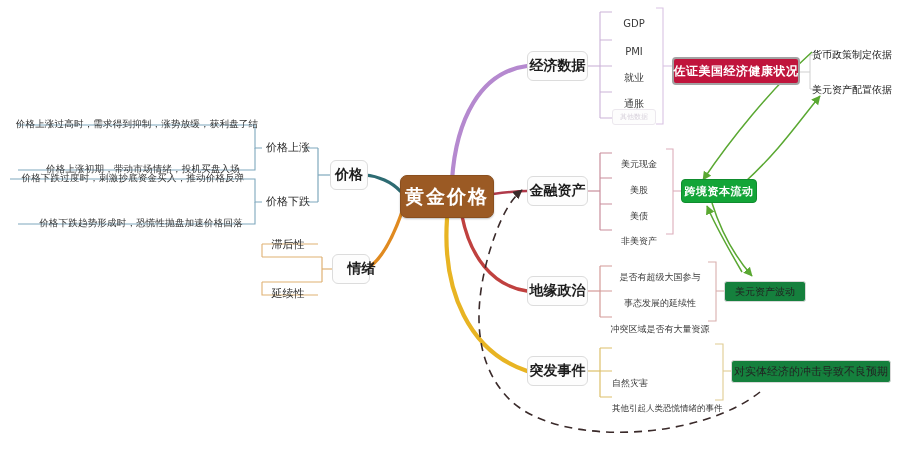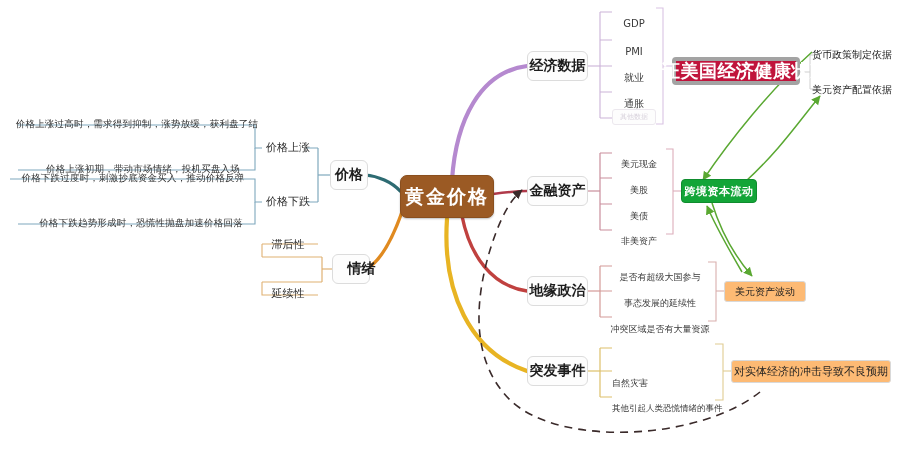--- a/index.html
+++ b/index.html
@@ -20,25 +20,25 @@
         font-size:14px;color:#1d1d1d;font-weight:bold;}
 
   
   .lvl2{font-size:11px;color:#2b2b2b;background:transparent;}
   .lvl3{font-size:9px;color:#3a3a3a;margin-top:12px;}
 
   
   .desc{font-size:9.5px;color:#333;letter-spacing:.2px;}
 
   
-  .box-red{background:#c0143c;border:4px solid #a3a3a3;border-radius:4px;
-           color:#fff;font-size:18px;font-weight:bold;letter-spacing:.5px;}
+  .box-red{background:#c0143c;border:2px solid #a3a3a3;border-radius:4px;
+           color:#fff;font-size:12px;font-weight:bold;letter-spacing:.5px;}
   .box-green{background:#13a538;border:1px solid #0f8c2e;border-radius:4px;
              color:#fff;font-size:11px;font-weight:bold;letter-spacing:.5px;}
-  .box-plain{background:#fdba74;border:1px solid #d9d9d9;border-radius:3px;
+  .box-plain{background:#15803d;border:1px solid #d9d9d9;border-radius:3px;
              font-size:10px;color:#222;}
   .box-faint{background:#fdfdfd;border:1px solid #ece8ee;border-radius:3px;
              font-size:7px;color:#d8d2dc;}
 </style>
 </head>
 <body>
 
 <div id="stage">
 
   <svg class="links" viewBox="0 0 900 449" xmlns="http://www.w3.org/2000/svg">

